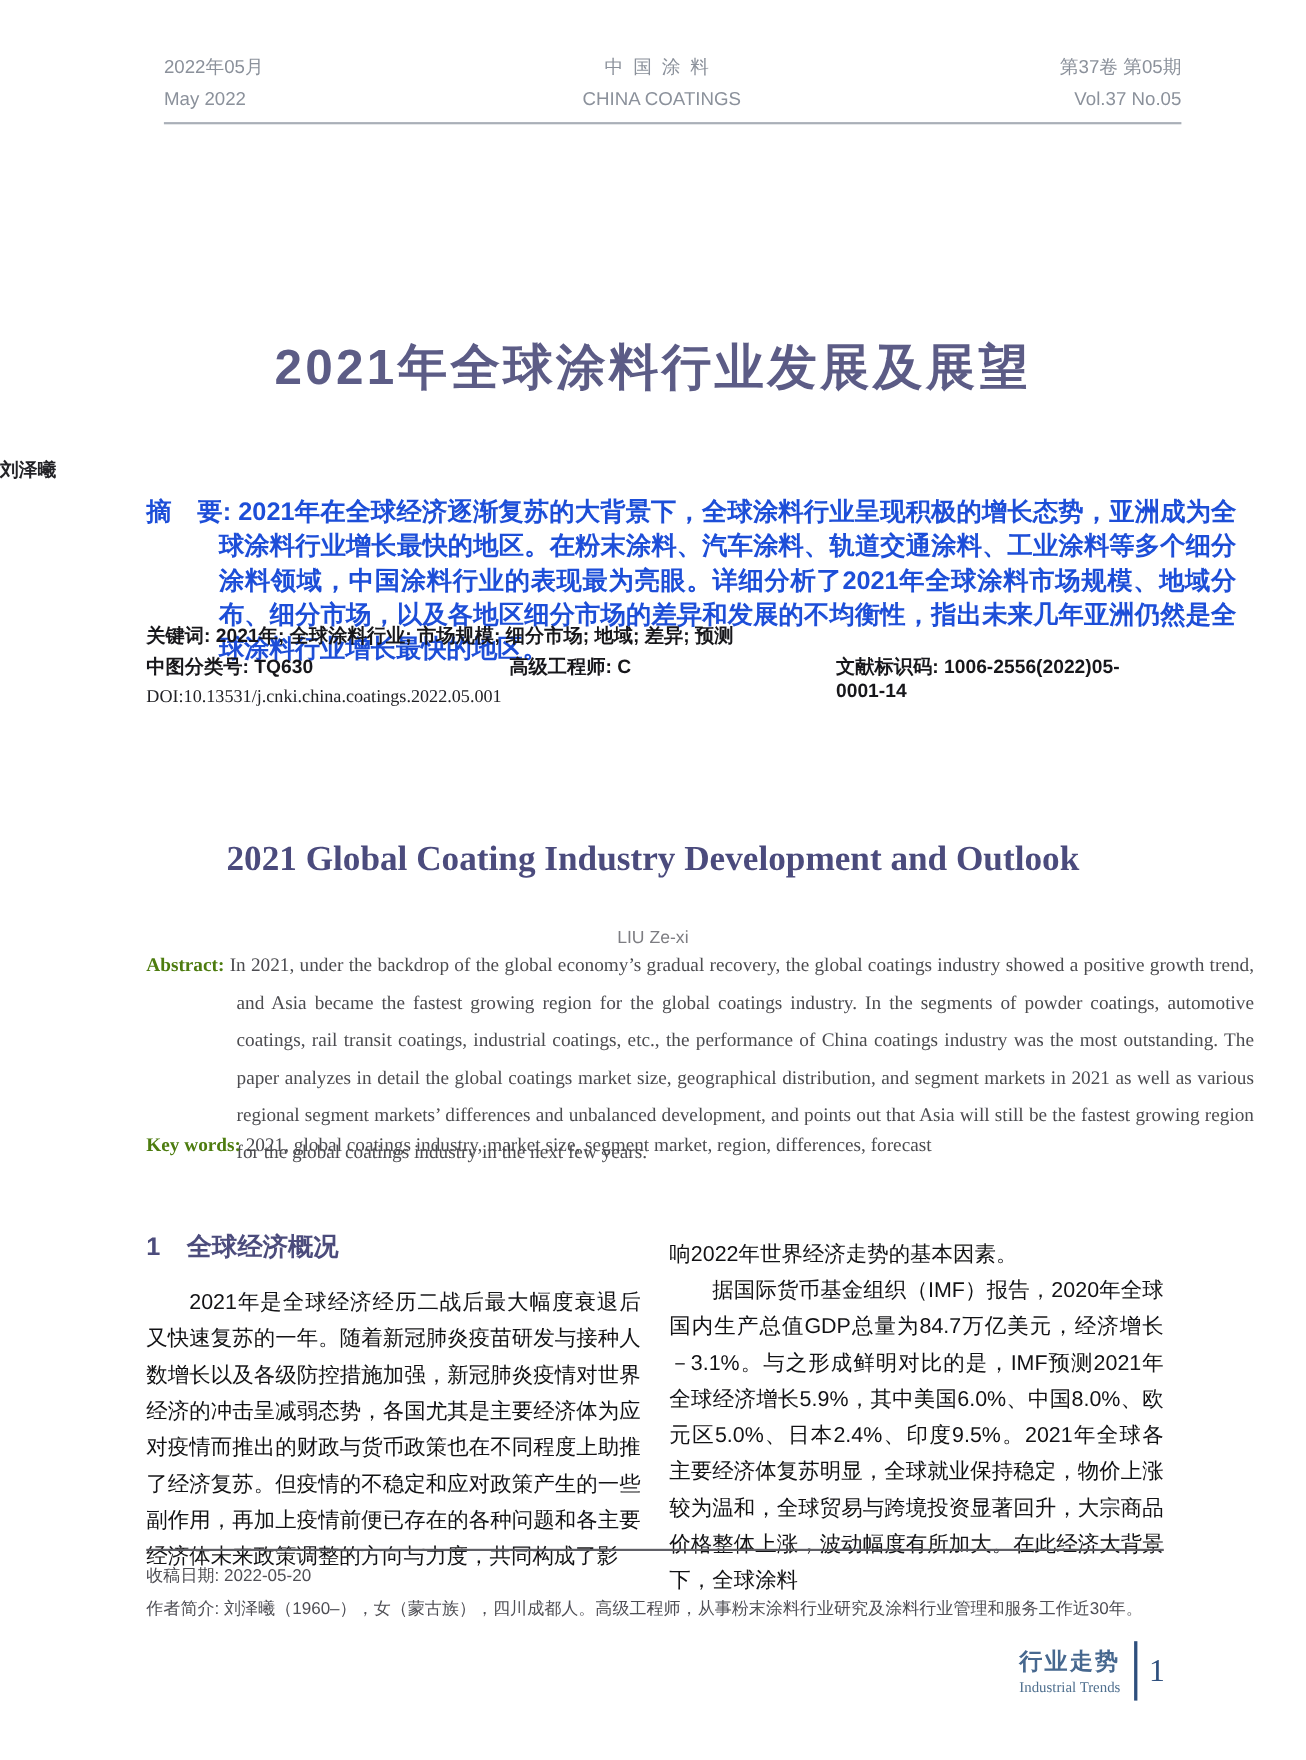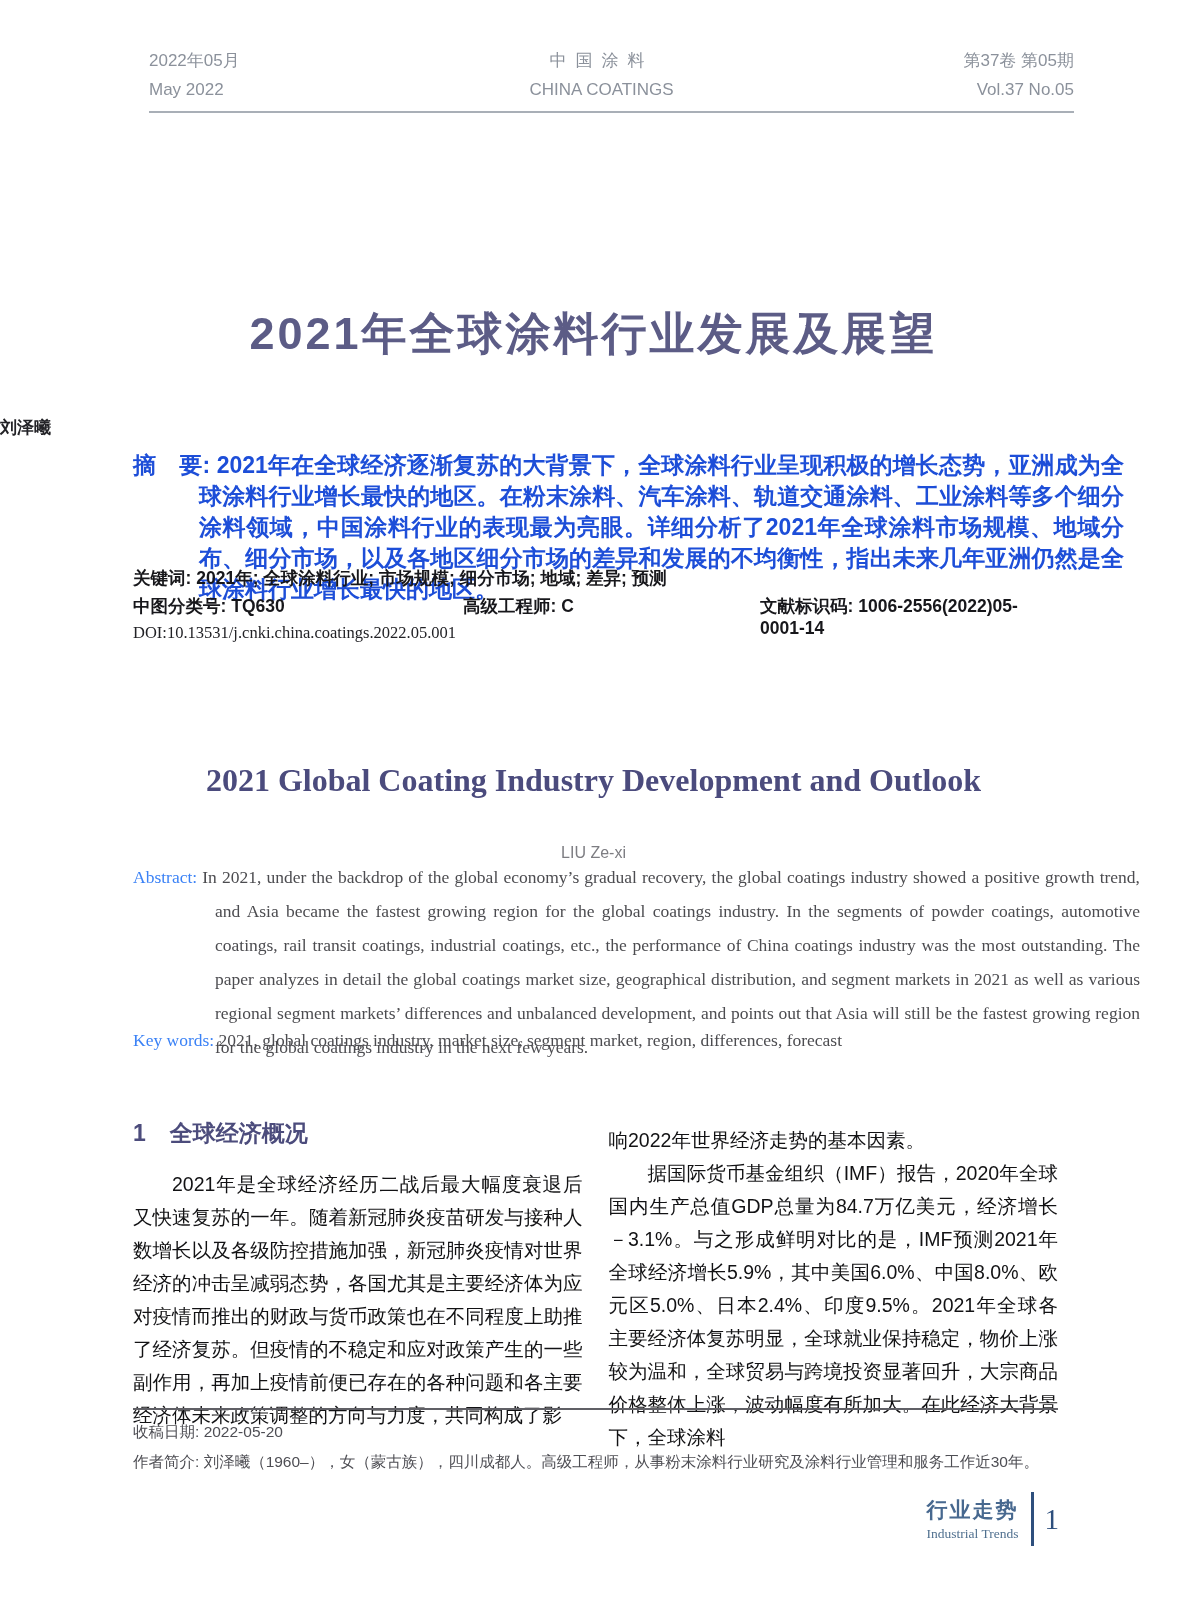--- a/index.html
+++ b/index.html
@@ -61,21 +61,21 @@
   }
   .author-en {
     position:absolute; top:834px; left:0; width:100%; text-align:center;
     font-family:"Liberation Sans", sans-serif; font-size:16px; color:#7d7d82;margin-top:10px;
   }
   .abs-en {
     position:absolute; top:860px; left:133px; width:925px;
     font-family:"Liberation Serif", serif; font-size:17.5px; line-height:34px;
     color:#4c4c50; text-align:justify; padding-left:82px; text-indent:-82px; margin:0;
   }
-  .abs-en .lbl, .kw-en .lbl { font-weight:normal; color:#3b82f6; }
+  .abs-en .lbl, .kw-en .lbl { font-weight:bold; color:#4d7c0f; }
   .kw-en {
     position:absolute; top:1030px; left:133px; width:925px;
     font-family:"Liberation Serif", serif; font-size:17.5px; color:#4c4c50;
     padding-left:94px; text-indent:-94px; margin:0;
   }
 
   
   .cols { position:absolute; top:1118px; left:133px; width:925px; display:flex; gap:26px; }
   .col { width:450px; }
   .sec-head {

